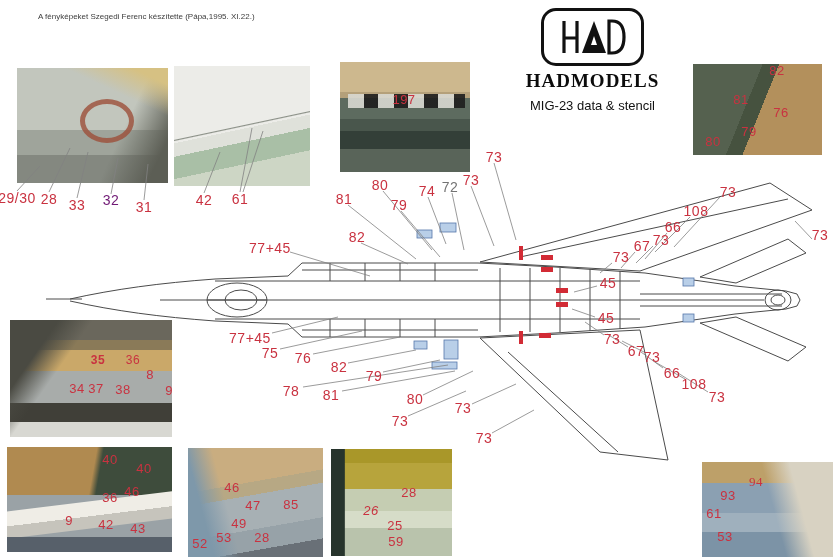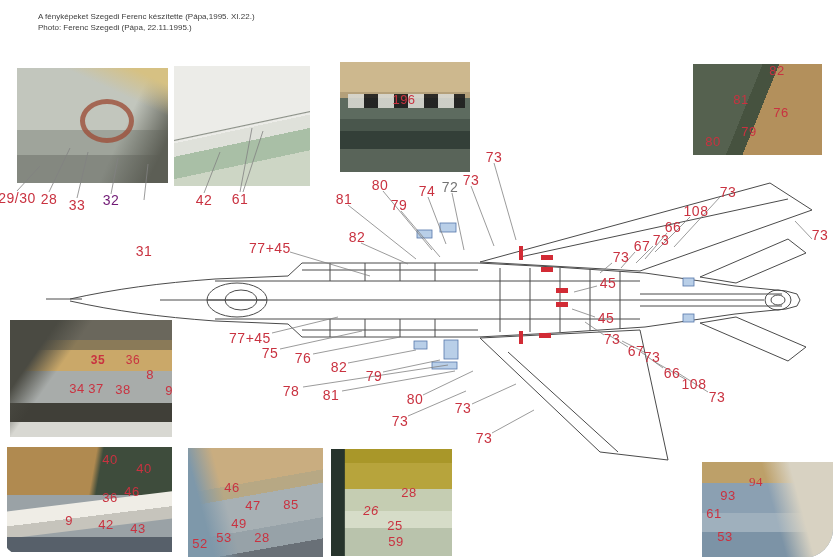--- a/index.html
+++ b/index.html
@@ -1,17 +1,17 @@
 <!DOCTYPE html>
 <html><head>
 <meta charset="utf-8">
 <style>
   html,body{margin:0;padding:0;background:#fff;}
   #stage{position:relative;width:833px;height:558px;background:#ffffff;overflow:hidden;
-         font-family:"Liberation Sans",sans-serif;border-radius:29px;}
+         font-family:"Liberation Sans",sans-serif;}
   
   .credit{position:absolute;left:38px;top:11px;font-size:8px;line-height:1.4;color:#3c3c3c;}
   .logo-col{position:absolute;left:505px;top:8px;width:175px;text-align:center;}
   .logo-box{width:97px;height:52px;margin:0 auto;border:3px solid #111;border-radius:15px;
             display:flex;align-items:center;justify-content:center;background:#fff;}
   .brand{margin-top:4px;font-family:"Liberation Serif",serif;font-weight:bold;font-size:19px;
          letter-spacing:1px;color:#0c0c0c;}
   .subtitle{margin-top:6px;font-size:13px;color:#111;}
   
   .photo{position:absolute;overflow:hidden;}
@@ -70,23 +70,36 @@
   .co{position:absolute;transform:translate(-50%,-50%);color:#c93240;font-size:14px;
       white-space:nowrap;letter-spacing:.5px;}
 </style>
 </head>
 <body>
 
 <div id="stage">
 
   <div class="credit">
     <div>A fényképeket Szegedi Ferenc készítette (Pápa,1995. XI.22.)</div>
-    <div>Photo: Ferenc Szegedi (Pápa, 22.11.1995.)</div>
-  </div>
-
+  </div>
+
+  <div class="logo-col">
+    <div class="logo-box">
+      <svg width="66" height="36" viewBox="0 0 66 36">
+        <g stroke="#111" stroke-width="3.2" fill="none">
+          <path d="M4,2 V34 M17,2 V34 M4,19 H17"></path>
+          <path d="M49,2 h3 q12,0 12,16 q0,16 -12,16 h-3 Z"></path>
+        </g>
+        <path d="M22,34 L34,2 L46,34 Z" fill="#111"></path>
+        <path d="M31,26 L34,17 L37,26 Z" fill="#fff"></path>
+      </svg>
+    </div>
+    <div class="brand">HADMODELS</div>
+    <div class="subtitle">MIG-23 data &amp; stencil</div>
+  </div>
 
   <div class="photo ph1">
     <div class="ring"></div>
   </div>
   <div class="photo ph2"></div>
   <div class="photo ph3">
     <div class="stripes"></div>
   </div>
   <div class="photo ph4"></div>
   <div class="photo ph5"></div>
@@ -200,24 +213,24 @@
       <line x1="685" y1="379" x2="655" y2="362"></line>
         <line x1="708" y1="392" x2="678" y2="373"></line>
     </g>
   </svg>
 
   <div id="callouts">
       <span class="co" style="left: 17px; top: 198px; color: rgb(201, 50, 64);">29/30</span>
       <span class="co" style="left: 49px; top: 199px; color: rgb(201, 50, 64);">28</span>
       <span class="co" style="left: 77px; top: 205px; color: rgb(201, 50, 64);">33</span>
       <span class="co" style="left: 111px; top: 200px; color: #701a75;">32</span>
-      <span class="co" style="left: 144px; top: 207px; color: rgb(201, 50, 64); margin-top: 44px;">31</span>
+      <span class="co" style="left: 144px; top: 207px; color: rgb(201, 50, 64);">31</span>
       <span class="co" style="left: 204px; top: 200px; color: rgb(201, 50, 64);">42</span>
       <span class="co" style="left: 240px; top: 199px; color: rgb(201, 50, 64);">61</span>
-      <span class="co" style="left: 404px; top: 99px; font-size: 13px; color: rgb(201, 50, 64);">196</span>
+      <span class="co" style="left: 404px; top: 99px; font-size: 13px; color: rgb(201, 50, 64);">197</span>
       <span class="co" style="left: 777px; top: 70px; font-size: 13px; color: rgb(201, 50, 64);">82</span>
       <span class="co" style="left: 741px; top: 99px; font-size: 13px; color: rgb(201, 50, 64);">81</span>
       <span class="co" style="left: 781px; top: 112px; font-size: 13px; color: rgb(201, 50, 64);">76</span>
       <span class="co" style="left: 749px; top: 131px; font-size: 13px; color: rgb(201, 50, 64);">79</span>
       <span class="co" style="left: 713px; top: 141px; font-size: 13px; color: rgb(201, 50, 64);">80</span>
       <span class="co" style="left: 494px; top: 157px; color: rgb(201, 50, 64);">73</span>
       <span class="co" style="left: 471px; top: 180px; color: rgb(201, 50, 64);">73</span>
       <span class="co" style="left: 380px; top: 185px; color: rgb(201, 50, 64);">80</span>
       <span class="co" style="left: 427px; top: 191px; color: rgb(201, 50, 64);">74</span>
       <span class="co" style="left: 450px; top: 187px; color: #737373;">72</span>

